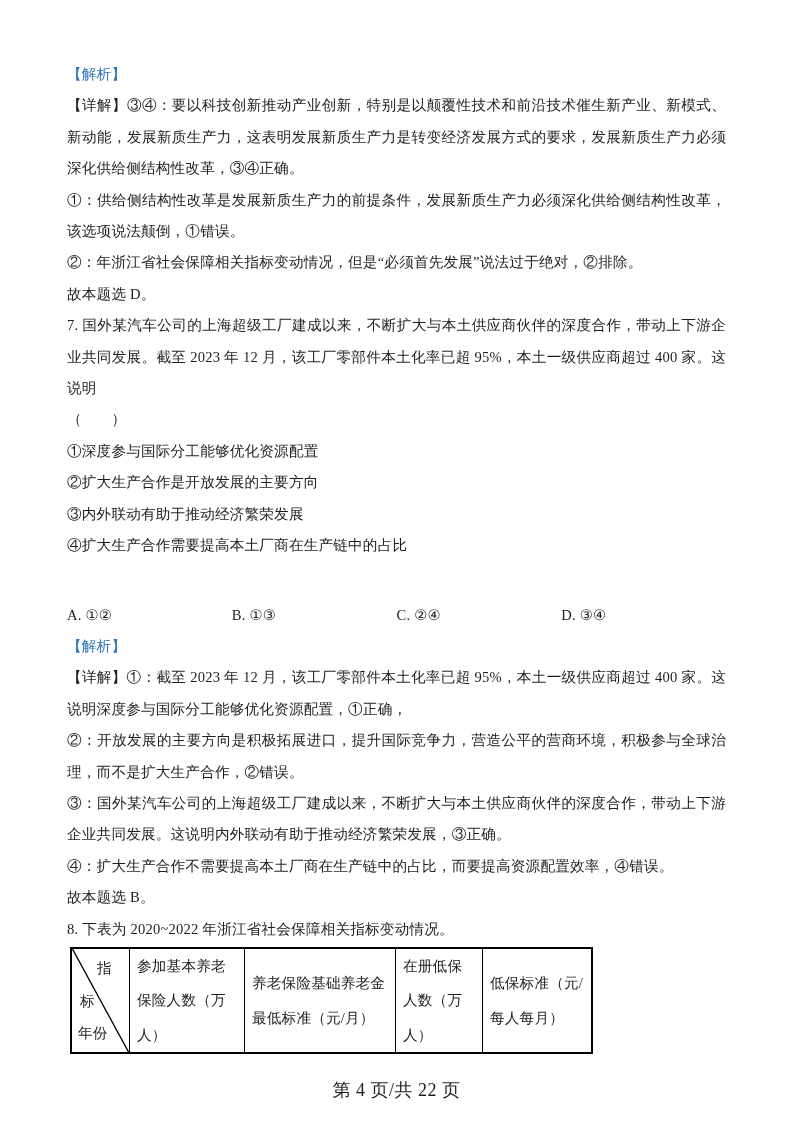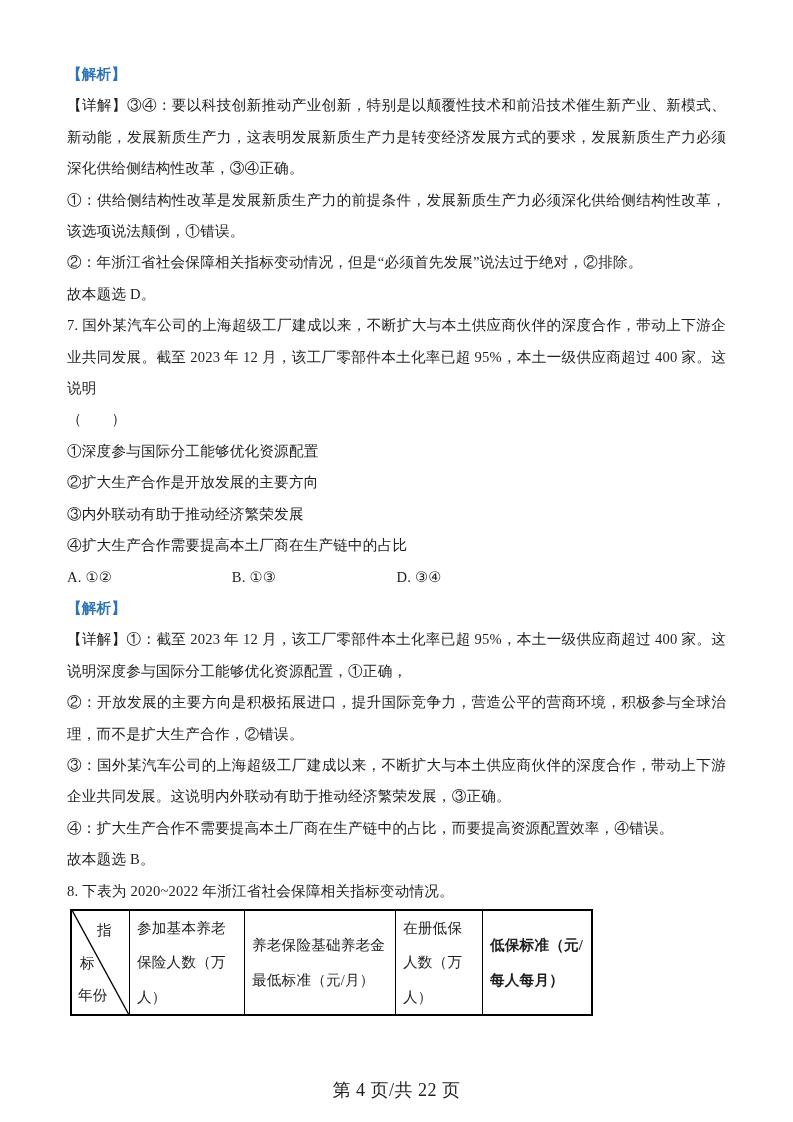--- a/index.html
+++ b/index.html
@@ -17,26 +17,27 @@
     width: 659px;
   }
   .content p {
     margin: 0;
     font-size: 14.6px;
     line-height: 31.4px;
     text-align: justify;
     letter-spacing: 0.2px;
     word-break: break-all;
   }
-  .blue { color: #2e74b5; font-weight: bold; }
+  .blue { color: #2e74b5; }
   .choices-row {
     display: flex;
     font-size: 14.6px;
     line-height: 31.4px;
     letter-spacing: 0.2px;
+    margin-top: 38px;
   }
   .choices-row span { flex: 0 0 25%; }
   table.indicator-table {
     border-collapse: collapse;
     table-layout: fixed;
     margin: 2px 0 0 3px;
     border: 2px solid #000;
   }
   table.indicator-table td {
     border: 1px solid #000;
@@ -51,21 +52,21 @@
   td.cell-mid { vertical-align: middle; margin-top: 34px; }
   tr.hdr-row { height: 103px; }
   td.corner {
     width: 43px;  
     position: relative;
     padding: 0;
   }
   td.w2 { width: 100px; }
   td.w3 { width: 136px; padding: 0 4px; }
   td.w4 { width: 72px; }
-  td.w5 { width: 94px; padding: 0 6px; font-weight: bold; }
+  td.w5 { width: 94px; padding: 0 6px; }
   .corner svg { position: absolute; left: 0; top: 0; display: block; }
   .corner .ct, .corner .cm, .corner .cb {
     position: absolute;
     font-size: 14.6px;
     line-height: 18px;
     white-space: nowrap;
   }
   .corner .ct { left: 25px; top: 10px; }
   .corner .cm { left: 8px;  top: 43px; }
   .corner .cb { left: 6px;  top: 75px; }
@@ -92,20 +93,21 @@
   <p>7. 国外某汽车公司的上海超级工厂建成以来，不断扩大与本土供应商伙伴的深度合作，带动上下游企业共同发展。截至 2023 年 12 月，该工厂零部件本土化率已超 95%，本土一级供应商超过 400 家。这说明</p>
   <p>（　　）</p>
   <p>①深度参与国际分工能够优化资源配置</p>
   <p>②扩大生产合作是开放发展的主要方向</p>
   <p>③内外联动有助于推动经济繁荣发展</p>
   <p>④扩大生产合作需要提高本土厂商在生产链中的占比</p>
 
   <div class="choices-row">
     <span>A. ①②</span>
     <span>B. ①③</span>
+    <span>C. ②④</span>
     <span>D. ③④</span>
   </div>
 
 
   <p class="blue">【解析】</p>
   <p>【详解】①：截至 2023 年 12 月，该工厂零部件本土化率已超 95%，本土一级供应商超过 400 家。这说明深度参与国际分工能够优化资源配置，①正确，</p>
   <p>②：开放发展的主要方向是积极拓展进口，提升国际竞争力，营造公平的营商环境，积极参与全球治理，而不是扩大生产合作，②错误。</p>
   <p>③：国外某汽车公司的上海超级工厂建成以来，不断扩大与本土供应商伙伴的深度合作，带动上下游企业共同发展。这说明内外联动有助于推动经济繁荣发展，③正确。</p>
   <p>④：扩大生产合作不需要提高本土厂商在生产链中的占比，而要提高资源配置效率，④错误。</p>
   <p>故本题选 B。</p>

